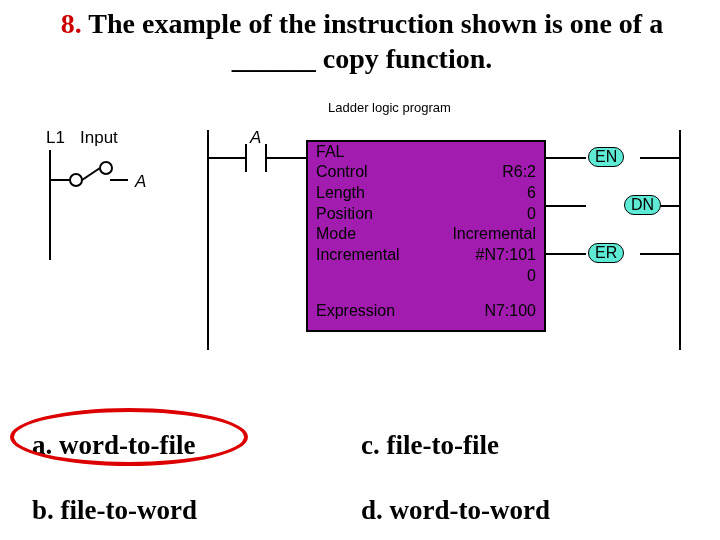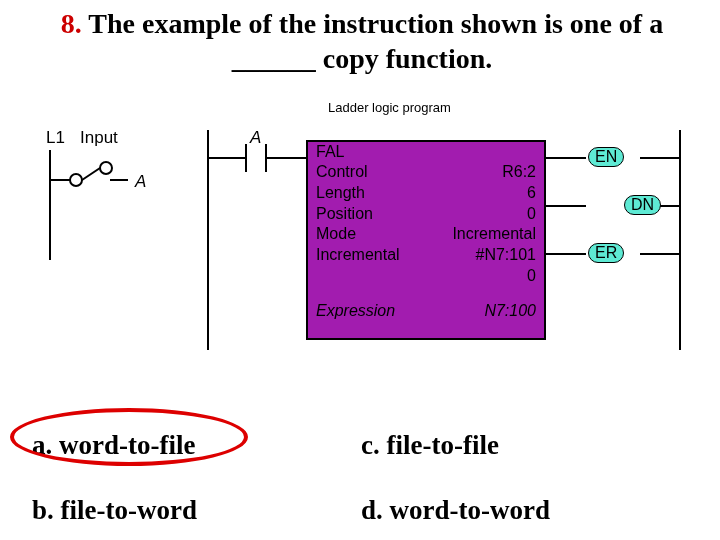--- a/index.html
+++ b/index.html
@@ -161,21 +161,21 @@
     </div>
   <div class="falrow">
       <span class="l">Incremental</span>
       <span class="r">#N7:101</span>
     </div>
   <div class="falrow">
       <span class="l"></span>
       <span class="r">0</span>
     </div>
   <div class="falgap"></div>
-  <div class="falrow" style="padding-bottom:16px;font-style:italic;">
+  <div class="falrow" style="padding-bottom:8px;">
       <span class="l">Expression</span>
       <span class="r">N7:100</span>
     </div>
 </div>
 
 <table class="opts-table">
   <tbody>
       <tr>
     <td>a. word-to-file</td>
     <td>c. file-to-file</td>

